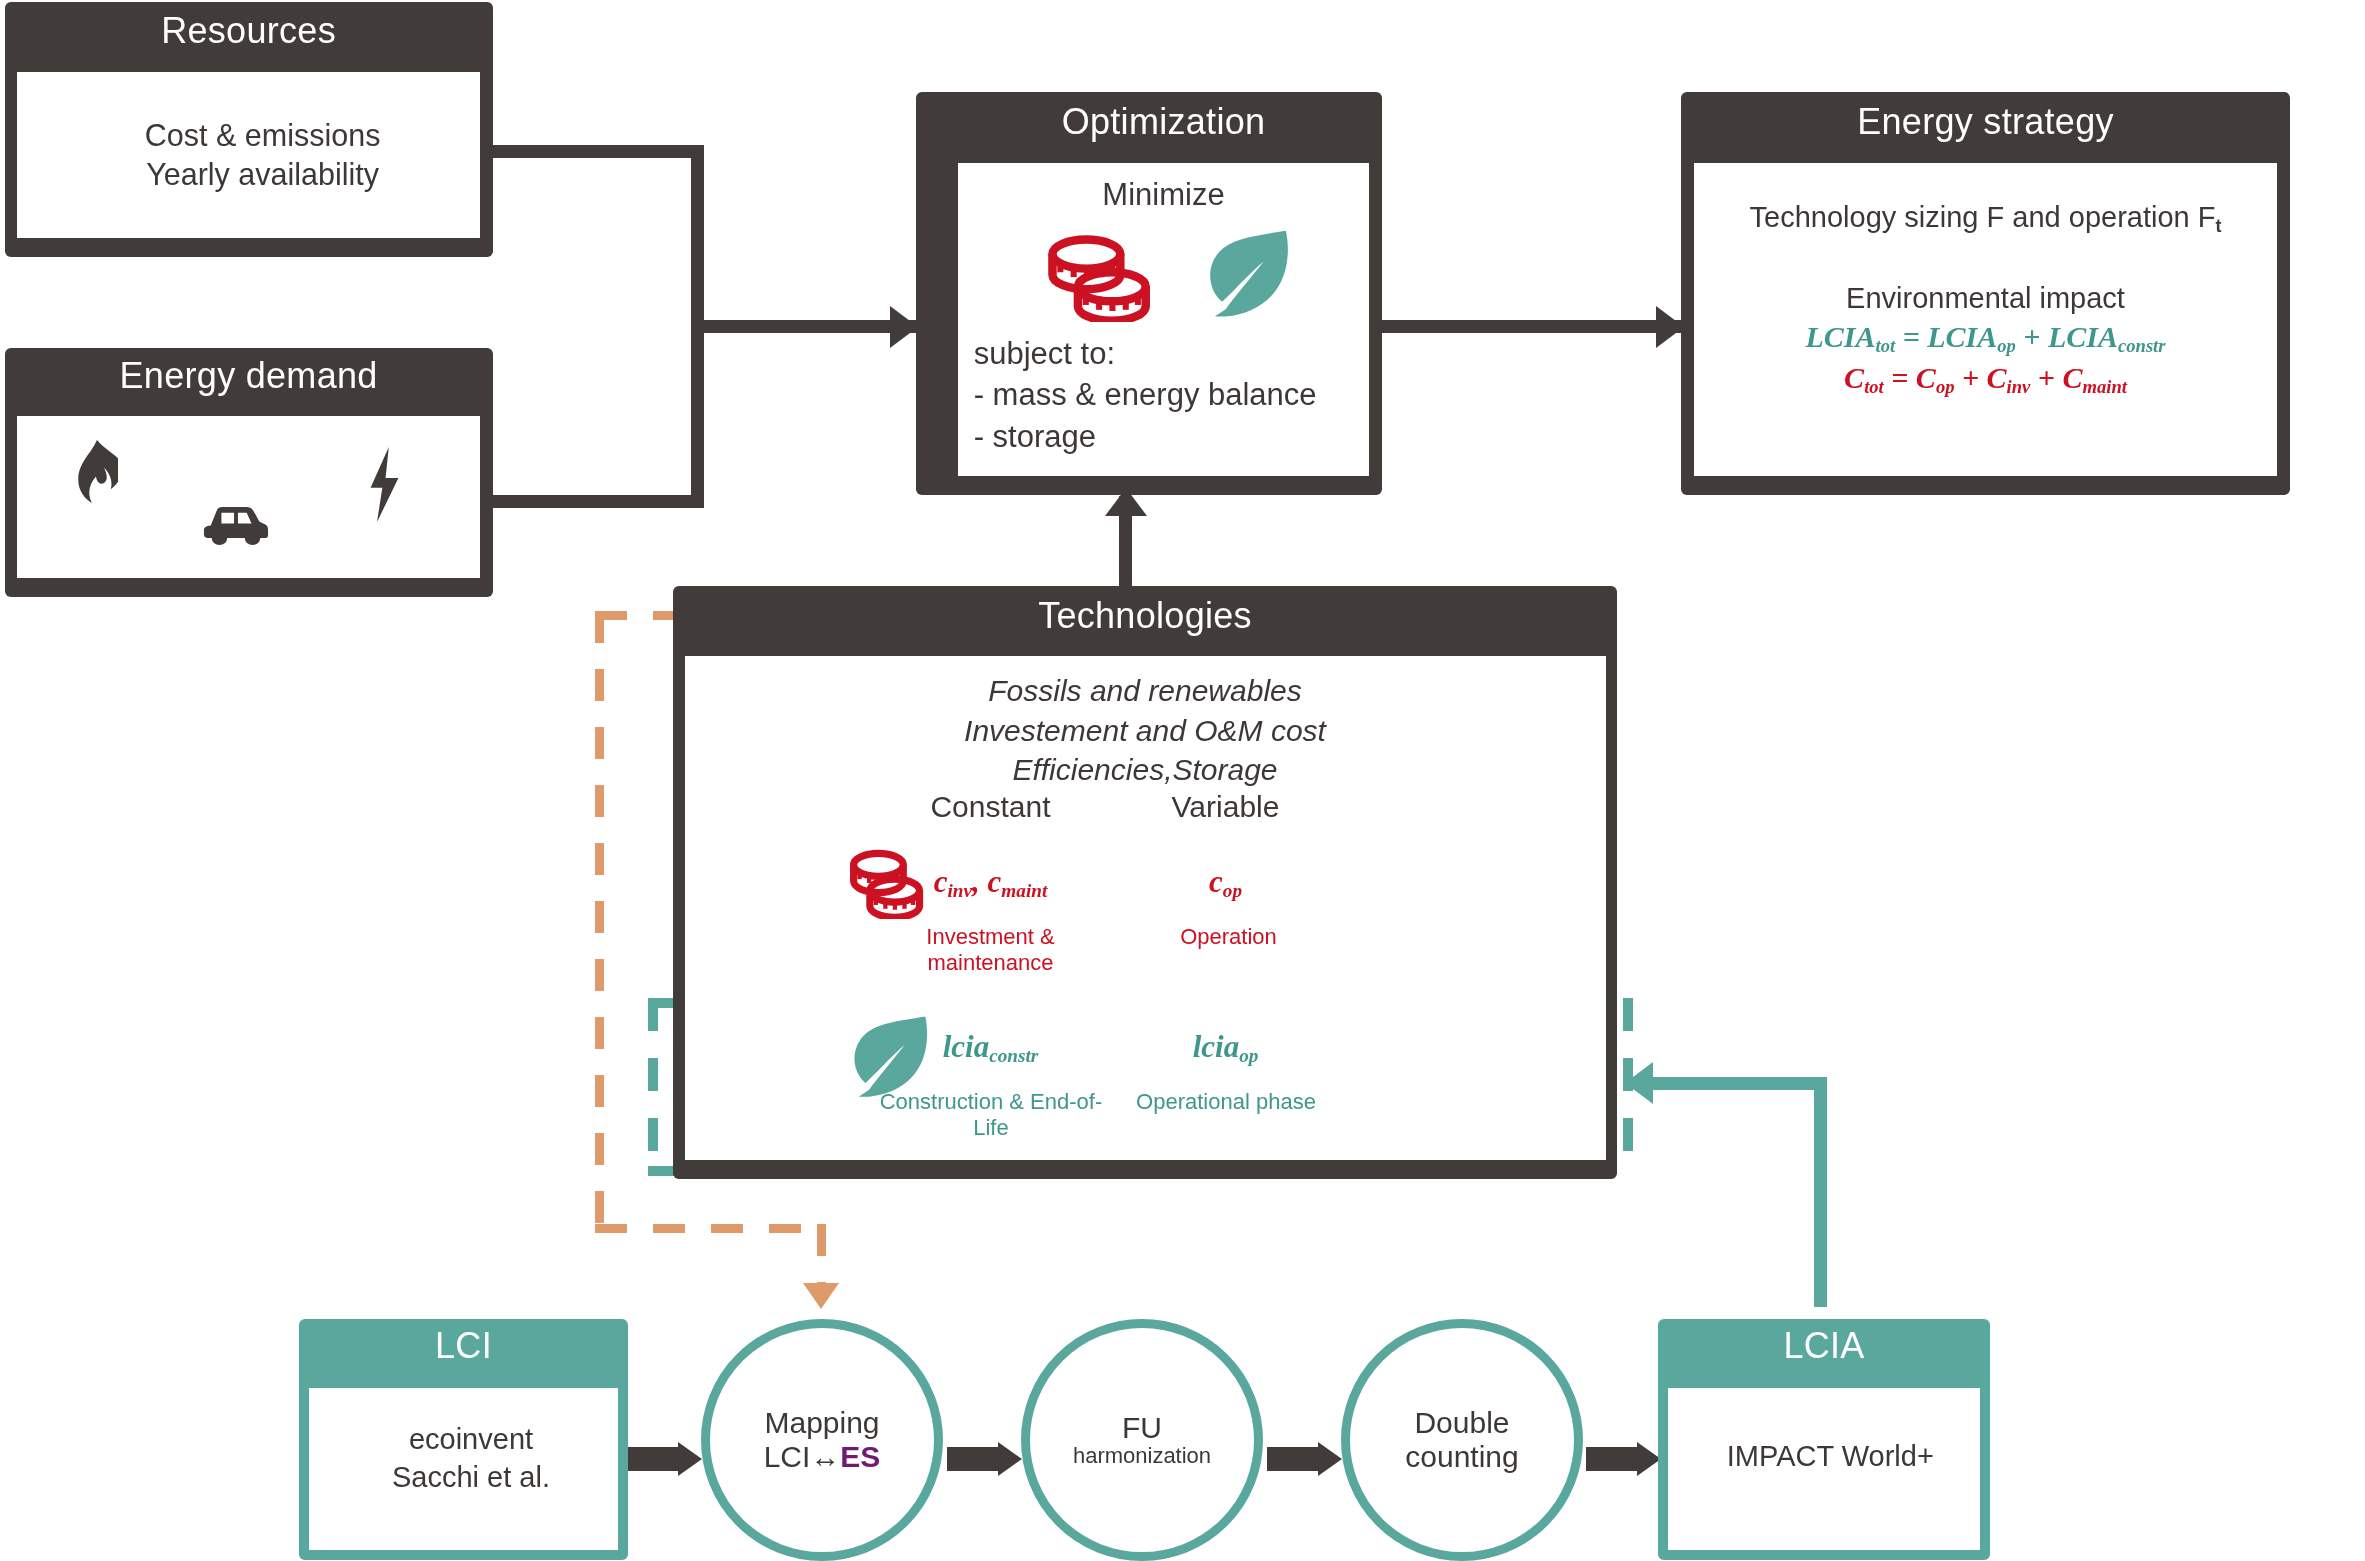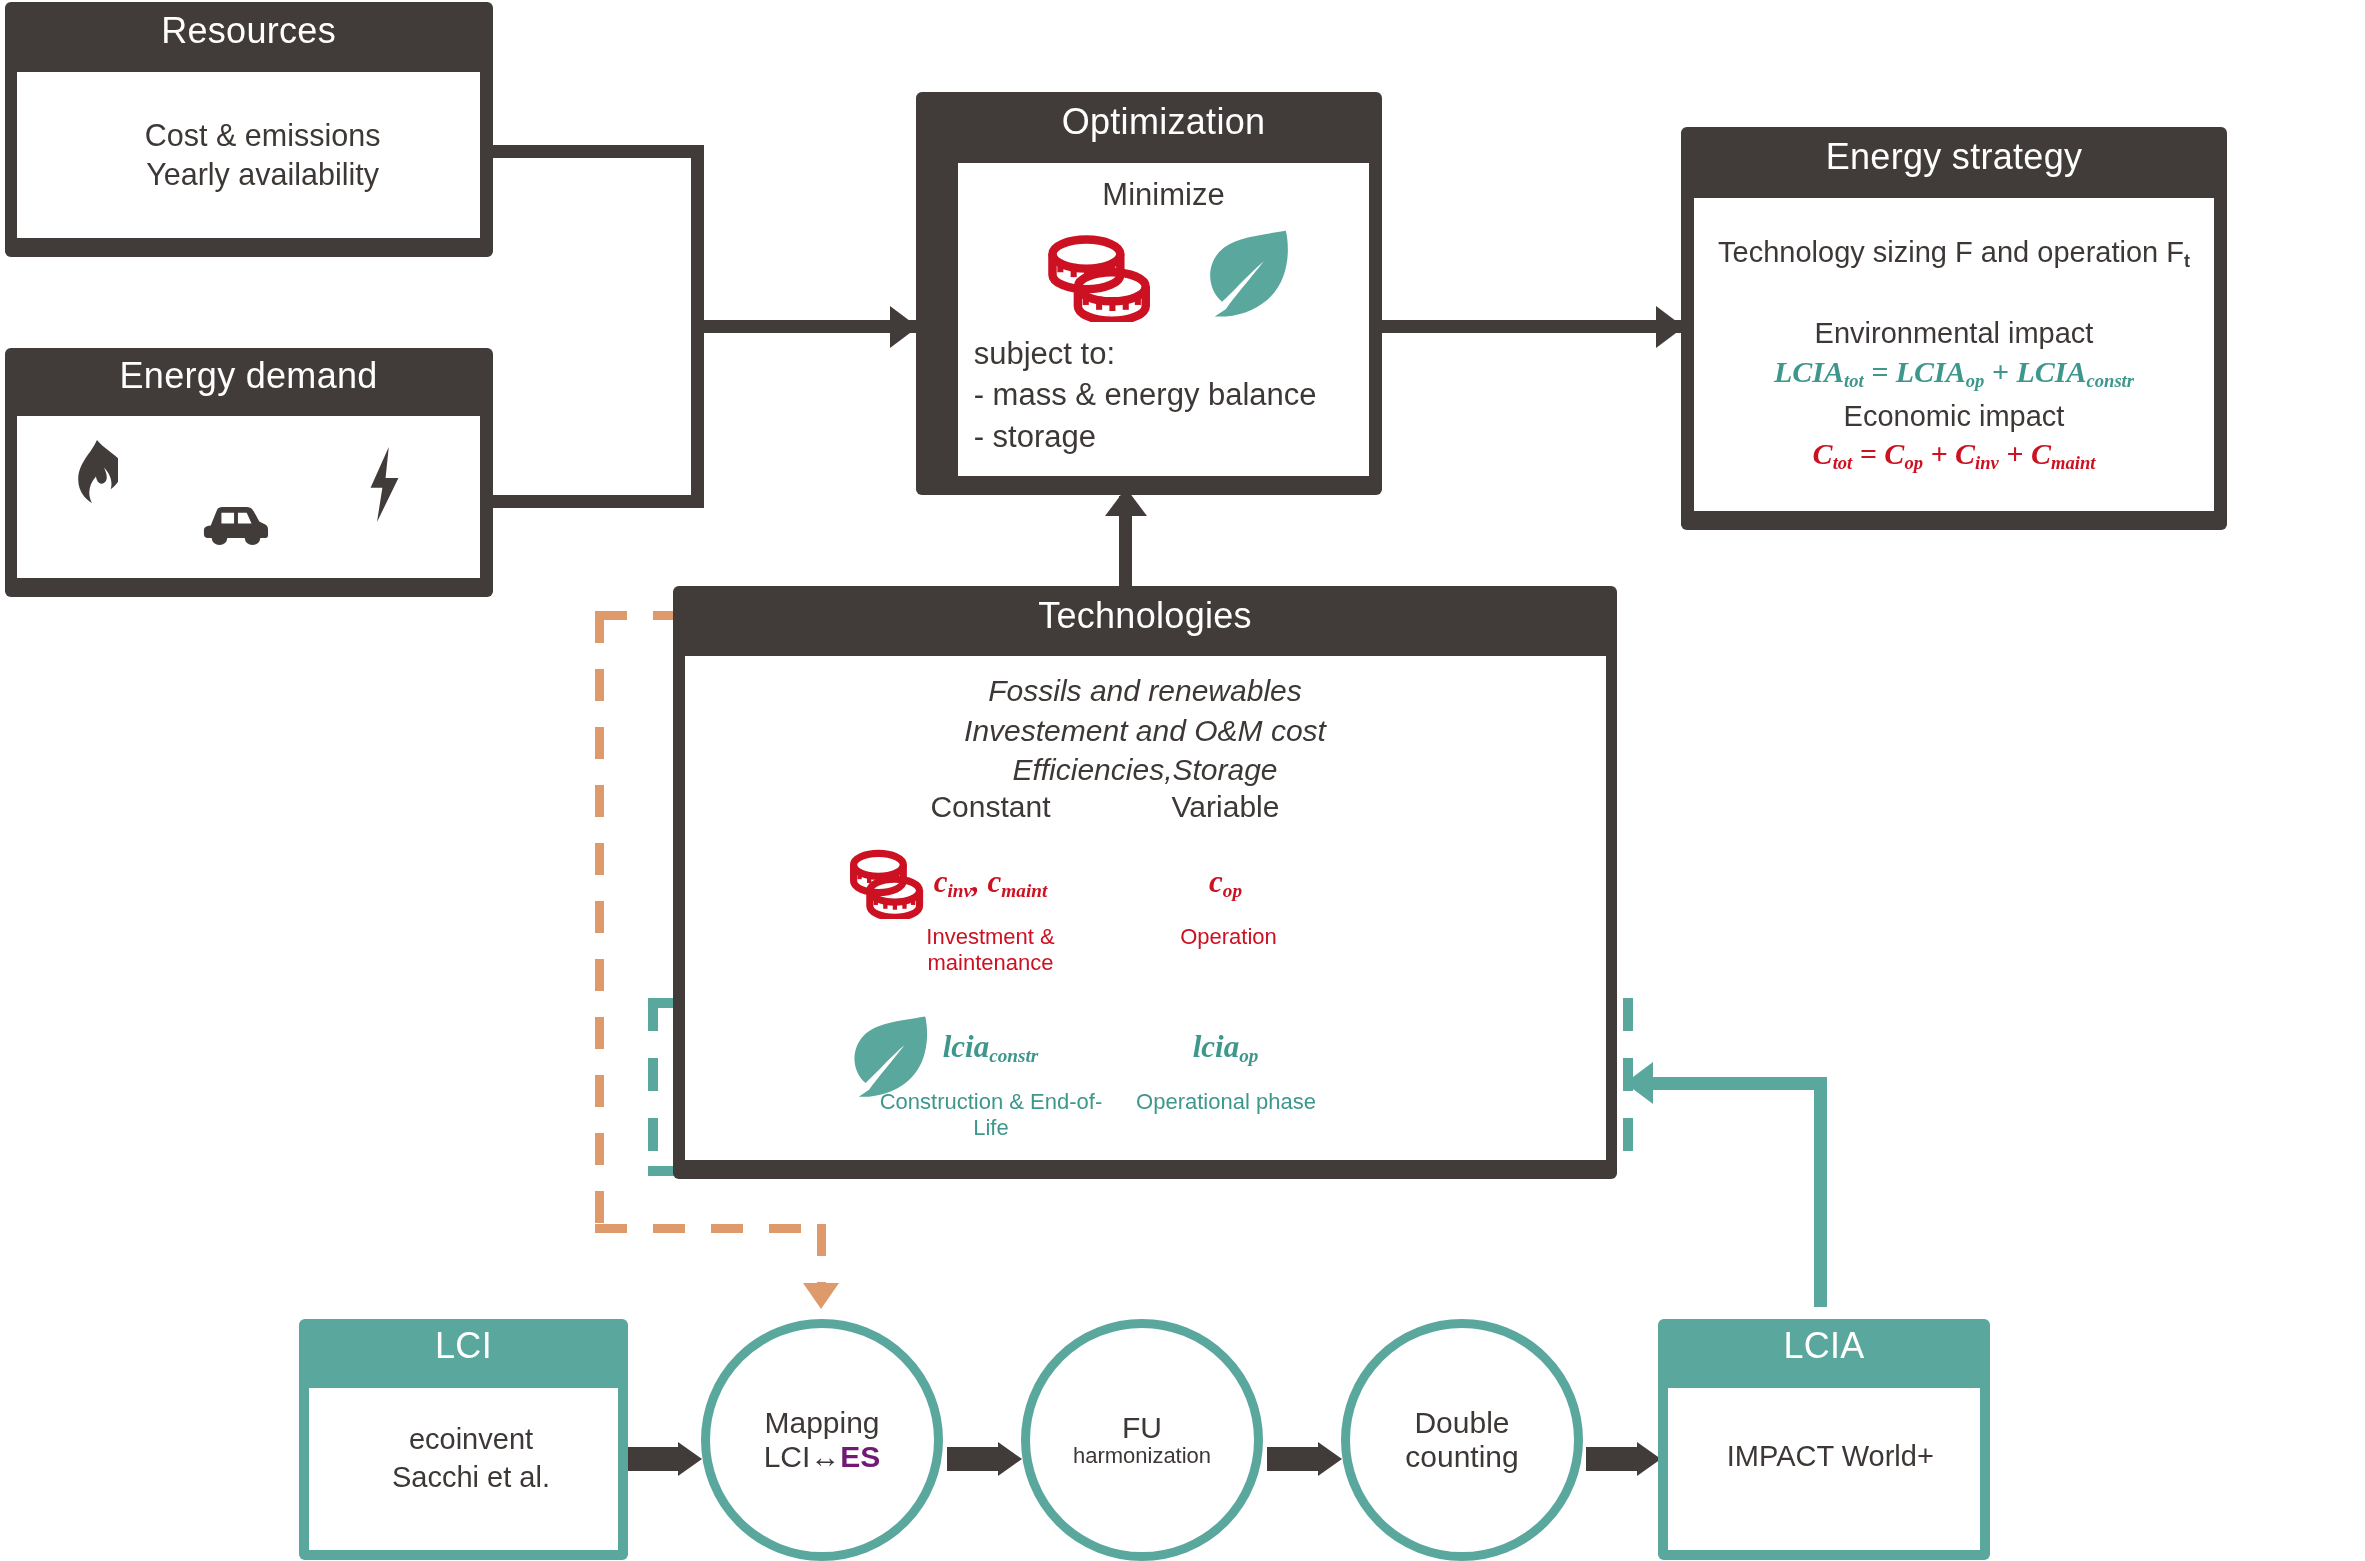--- a/index.html
+++ b/index.html
@@ -159,31 +159,30 @@
       <svg class="icon" viewBox="0 0 150 150" style="left:242px;top:64px;width:92px;height:92px;">
         <path fill="#59A79D" d="M140 6 C92 14 52 18 32 40 C8 66 14 104 36 122 C54 106 78 78 104 56 C82 84 58 112 42 134 L24 146 L42 146 C84 142 122 120 136 80 C146 52 144 24 140 6 Z"></path>
       </svg>
 
       <div style="font-size:31px;position:absolute;left:16px;top:173px;">subject to:</div>
       <div style="font-size:31px;position:absolute;left:16px;top:214px;">- mass &amp; energy balance</div>
       <div style="font-size:31px;position:absolute;left:16px;top:256px;">- storage</div>
     </div>
   </div>
 
-  <div class="panel dark" style="left:1681px;top:92px;width:546px;height:403px;margin-top:35px;">
+  <div class="panel dark" style="left:1681px;top:92px;width:609px;height:403px;">
     <div class="hdr" style="padding-top:11.5px;height:71px;">Energy strategy</div>
     <div class="body" style="margin:0 12.7px;height:313px;padding-top:38px;">
       <div style="font-size:29px;">
         <span>Technology sizing F and operation F</span><sub style="font-weight:bold;">t</sub>
       </div>
       <div style="font-size:29px;margin-top:45px;">Environmental impact</div>
       <div class="serif-i tealtxt" style="font-size:30px;margin-top:4.6px;">
         LCIA<sub>tot</sub> = LCIA<sub>op</sub> + LCIA<sub>constr</sub>
       </div>
-      <div style="font-size:29px;margin-top:8px;">Economic impact</div>
       <div class="serif-i red" style="font-size:30px;margin-top:4.6px;">
         C<sub>tot</sub> = C<sub>op</sub> + C<sub>inv</sub> + C<sub>maint</sub>
       </div>
     </div>
   </div>
 
   <div class="panel dark" style="left:673px;top:586px;width:944px;height:593px;">
     <div class="hdr" style="padding-top:11.5px;height:70px;">Technologies</div>
     <div class="body" style="margin:0 11.5px;height:504px;position:relative;">
 

